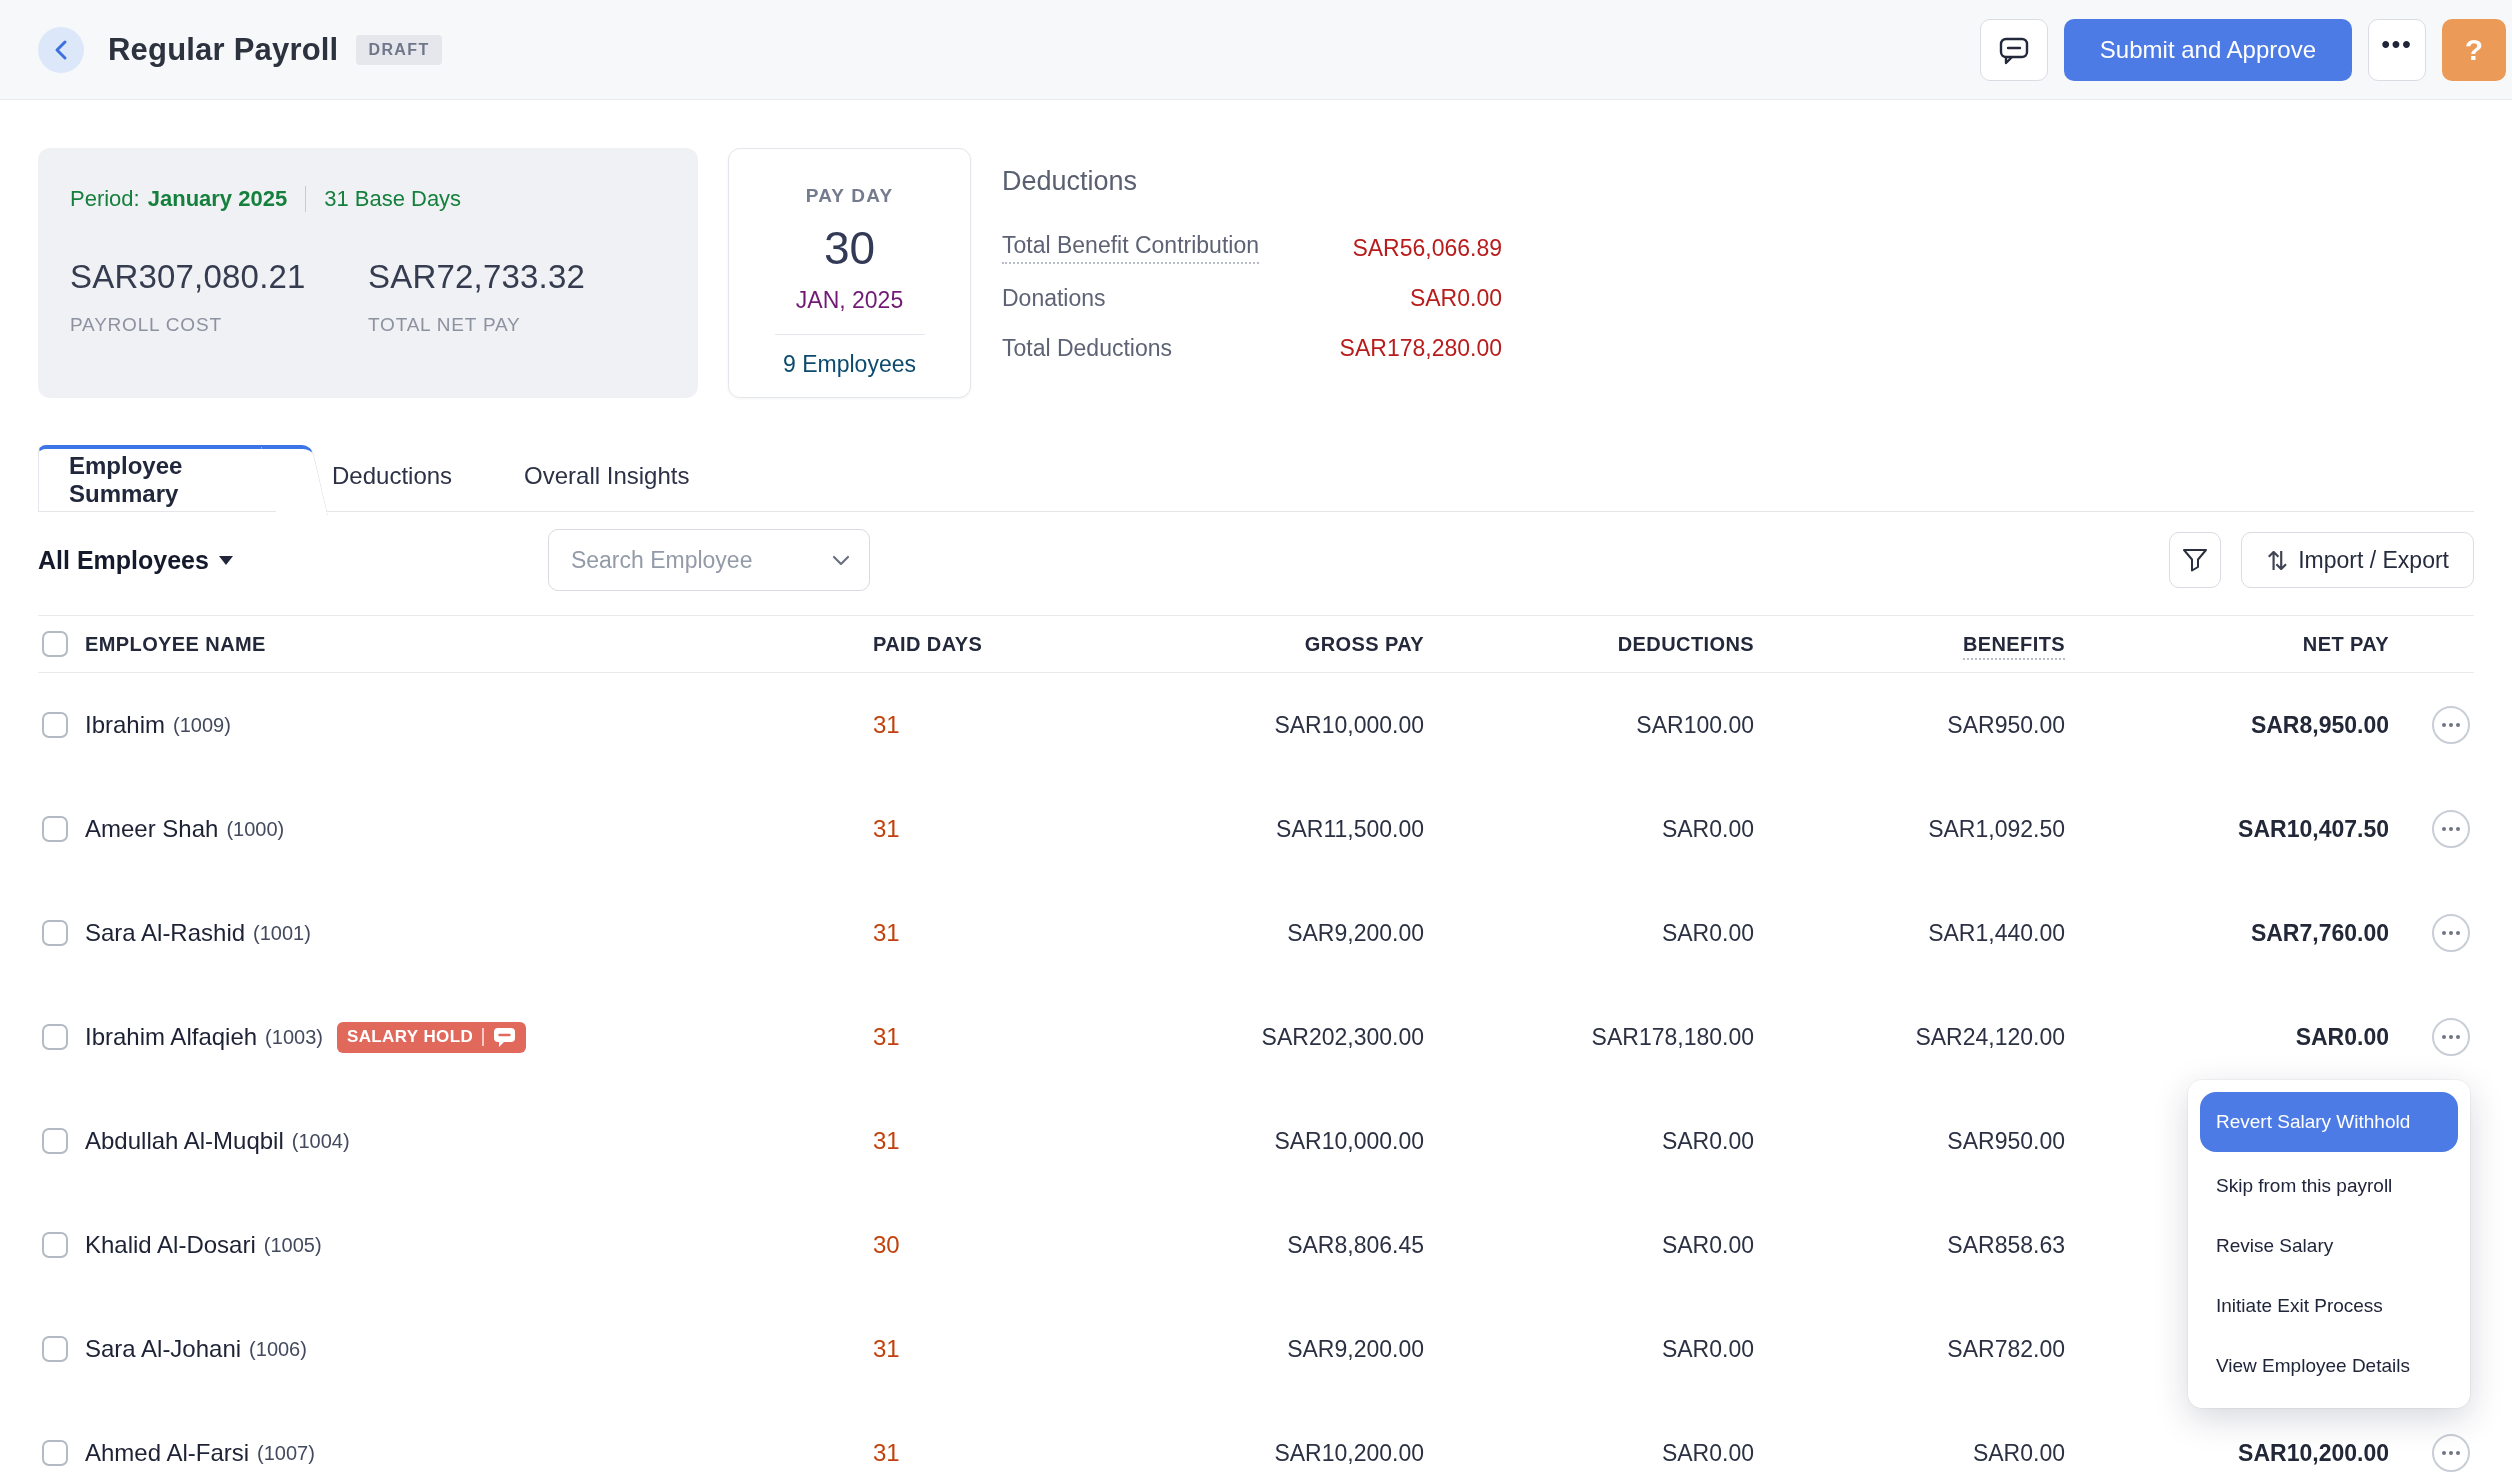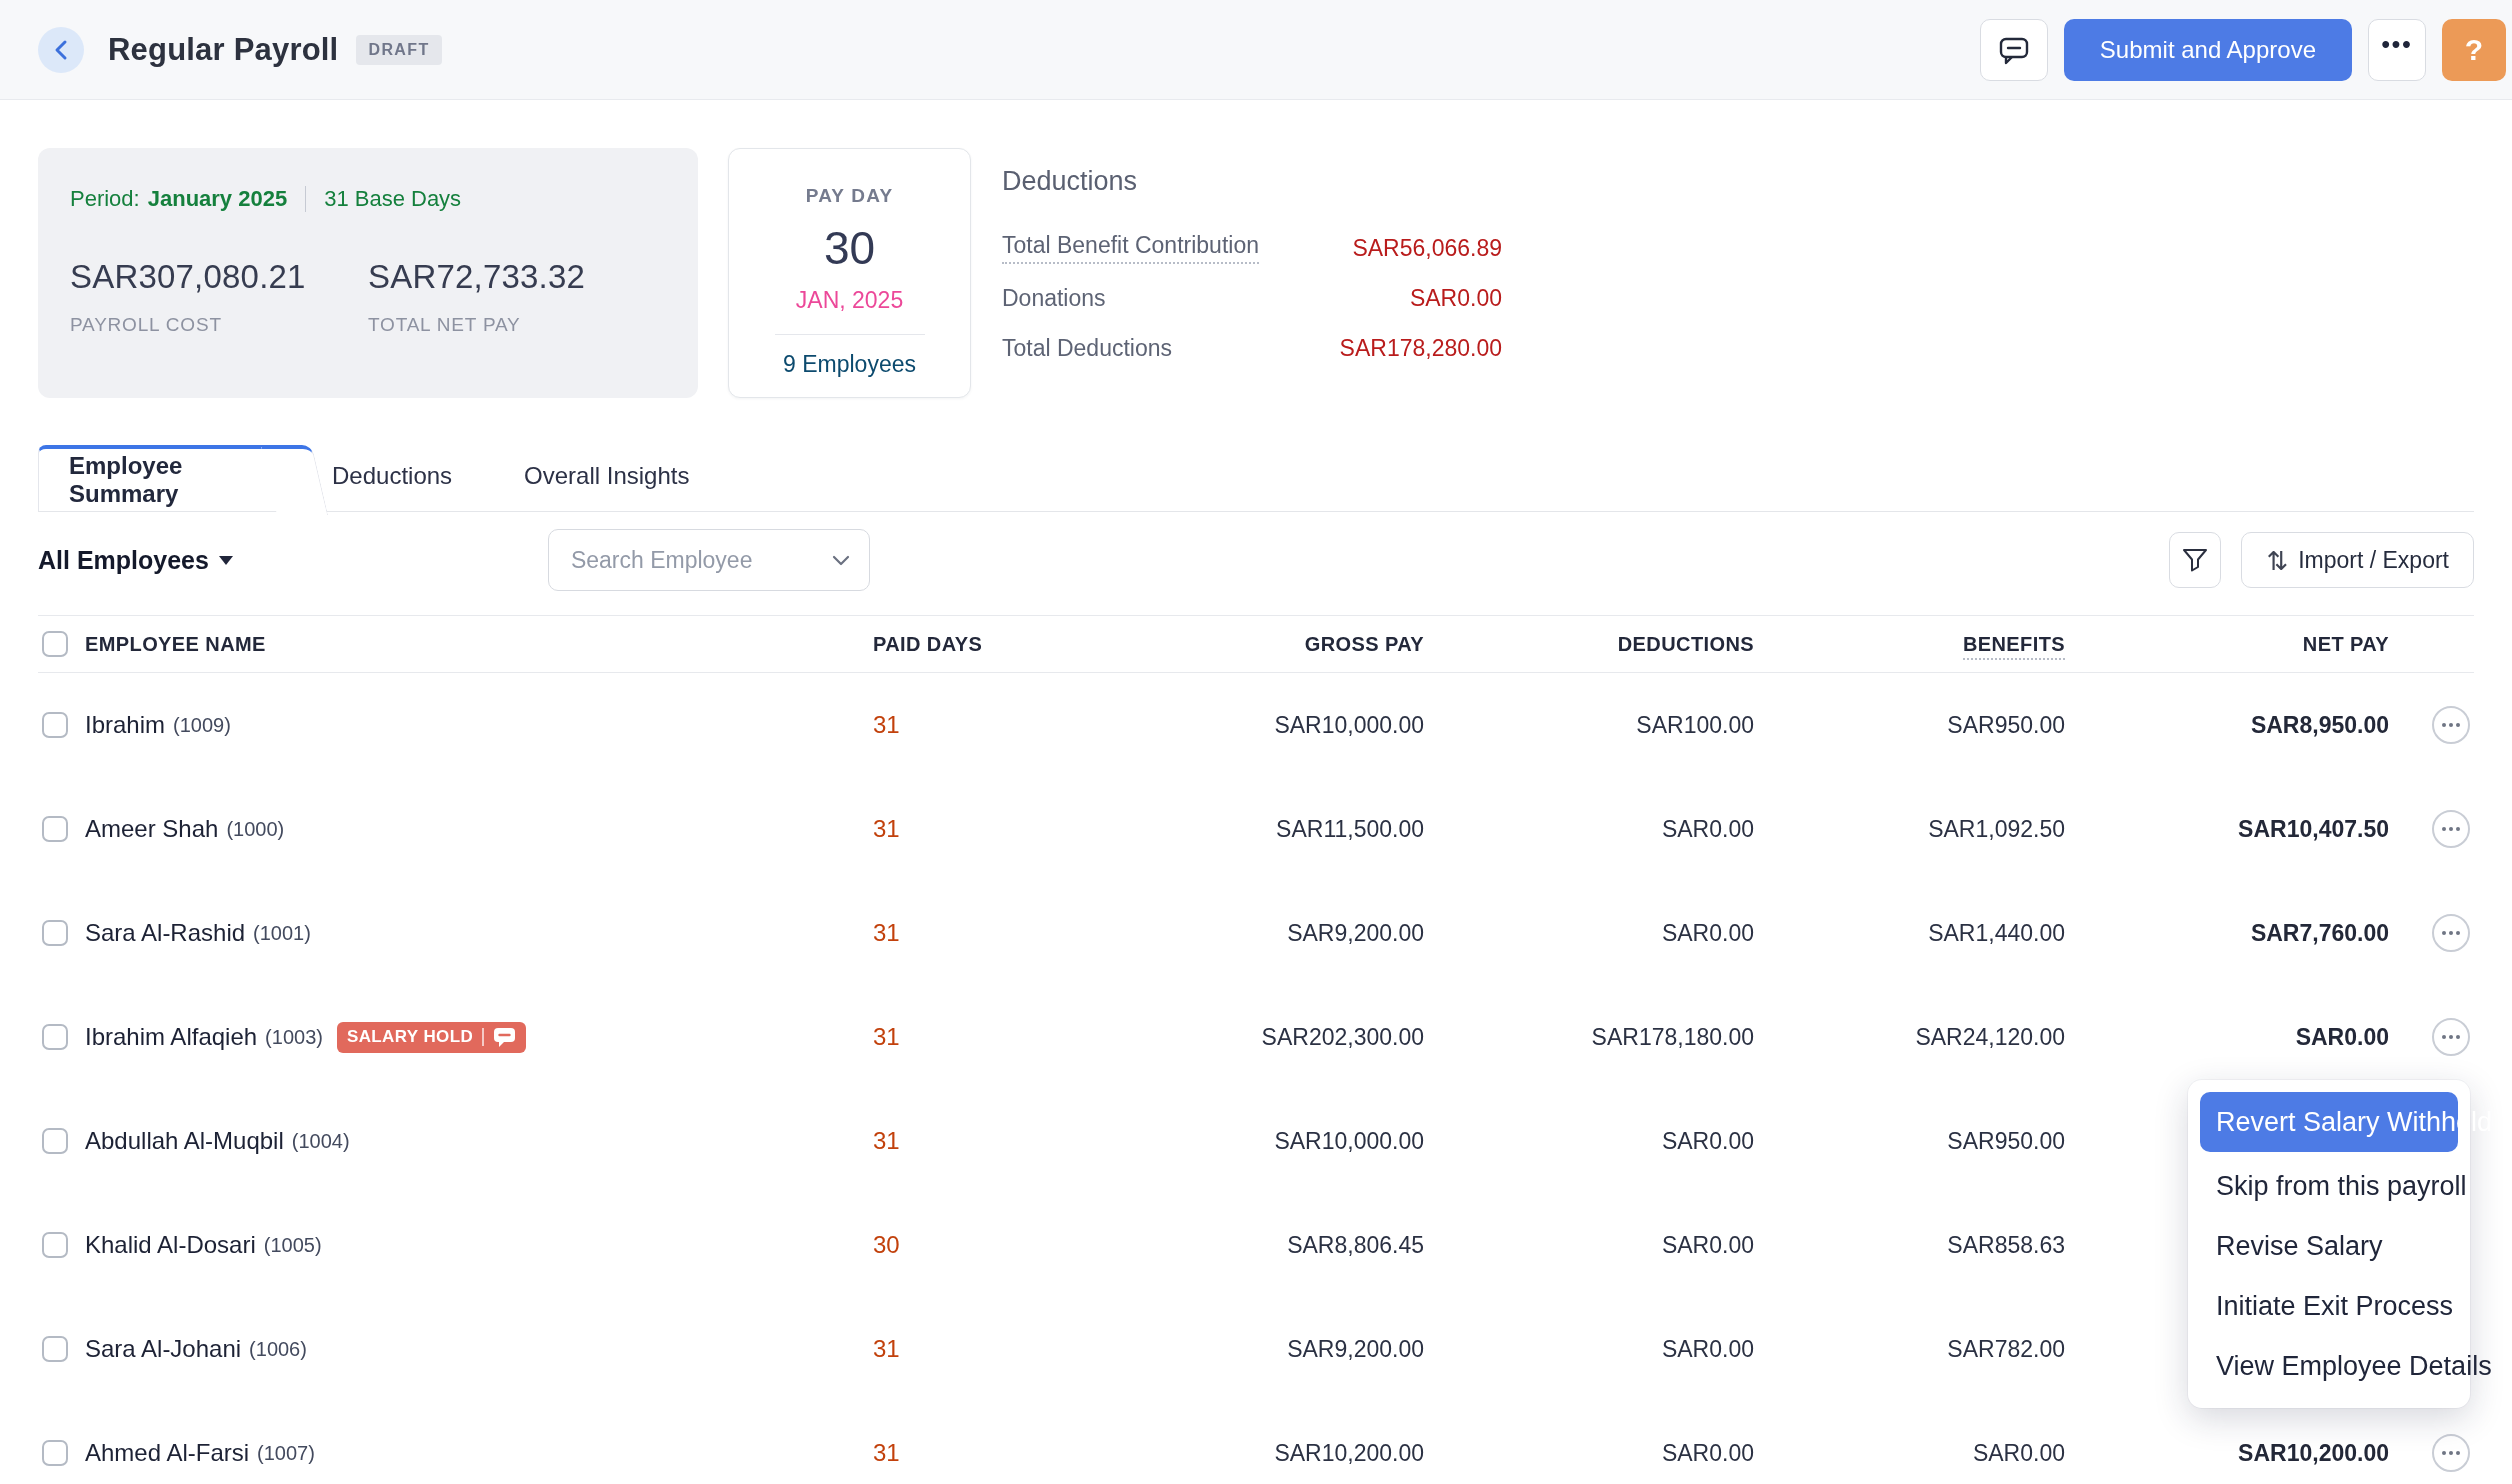--- a/index.html
+++ b/index.html
@@ -35,21 +35,21 @@
   .vdiv { width:1px; height:26px; background:#c6cad3; margin:0 18px; }
   .amounts { display:flex; margin-top:46px; }
   .amount-block { width:300px; }
   .amount-val { font-size:33px; font-weight:500; color:#363c50; letter-spacing:.2px; }
   .amount-lbl { margin-top:18px; font-size:19px; color:#8d92a1; letter-spacing:.8px; }
 
   .payday-card { width:243px; height:250px; margin-left:30px; background:#fff; border:1px solid #e3e6ea;
     border-radius:12px; text-align:center; padding-top:36px; box-shadow:0 1px 3px rgba(20,30,60,.05); }
   .payday-lbl { font-size:19px; font-weight:600; color:#757b8e; letter-spacing:1.2px; }
   .payday-day { font-size:46px; font-weight:500; color:#333a55; margin-top:14px; }
-  .payday-month { font-size:23px; color:#ec4899; margin-top:12px; }
+  .payday-month { font-size:23px; color:#701a75; margin-top:12px; }
   .payday-div { width:150px; height:1px; background:#e5e7ec; margin:20px auto 16px auto; }
   .payday-emp { font-size:23px; font-weight:500; color:#0c4a6e; }
 
   .ded-panel { margin-left:31px; width:500px; padding-top:18px; }
   .ded-title { font-size:27px; font-weight:500; color:#5a6071; }
   .ded-rows { margin-top:26px; }
   .ded-row { display:flex; justify-content:space-between; align-items:center; height:50px; }
   .ded-label { font-size:23px; color:#5d6374; }
   .ded-label.dotted { border-bottom:2px dotted #b7bcc7; padding-bottom:3px; }
   .ded-value { font-size:23px; color:#b91c1c; }
@@ -103,22 +103,22 @@
   .action-dots i { width:4px; height:4px; border-radius:50%; background:#6f7584; }
 
   .hold-badge { display:inline-flex; align-items:center; margin-left:14px; background:var(--red,#e1695c);
     border-radius:6px; padding:5px 10px; gap:9px; }
   .hold-text { color:#fff; font-size:17px; font-weight:700; letter-spacing:.4px; }
   .hold-sep { width:2px; height:18px; background:rgba(255,255,255,.65); }
 
   
   .ctx-menu { position:absolute; left:2188px; top:1080px; width:282px; background:#fff; z-index:10;
     border-radius:14px; box-shadow:0 10px 34px rgba(25,35,65,.18), 0 0 0 1px rgba(25,35,65,.04); padding:12px; }
-  .ctx-item { height:60px; display:flex; align-items:center; padding:0 16px; font-size:27px;
-    color:#20263a; border-radius:10px; cursor:pointer; white-space:nowrap; }
+  .ctx-item { height:60px; display:flex; align-items:center; padding:0 16px; font-size:19px;
+    color:#20263a; border-radius:16px; cursor:pointer; white-space:nowrap; }
   .ctx-item.highlight { background:var(--blue,#4d7be5); color:#fff; margin-bottom:4px; }
 </style>
 </head>
 <body>
 
 <div class="topbar">
   <div class="back-btn">
     <svg width="16" height="22" viewBox="0 0 16 22">
       <polyline points="12,3 4,11 12,19" fill="none" stroke="#3c70dc" stroke-width="3" stroke-linecap="round" stroke-linejoin="round"></polyline>
     </svg>

